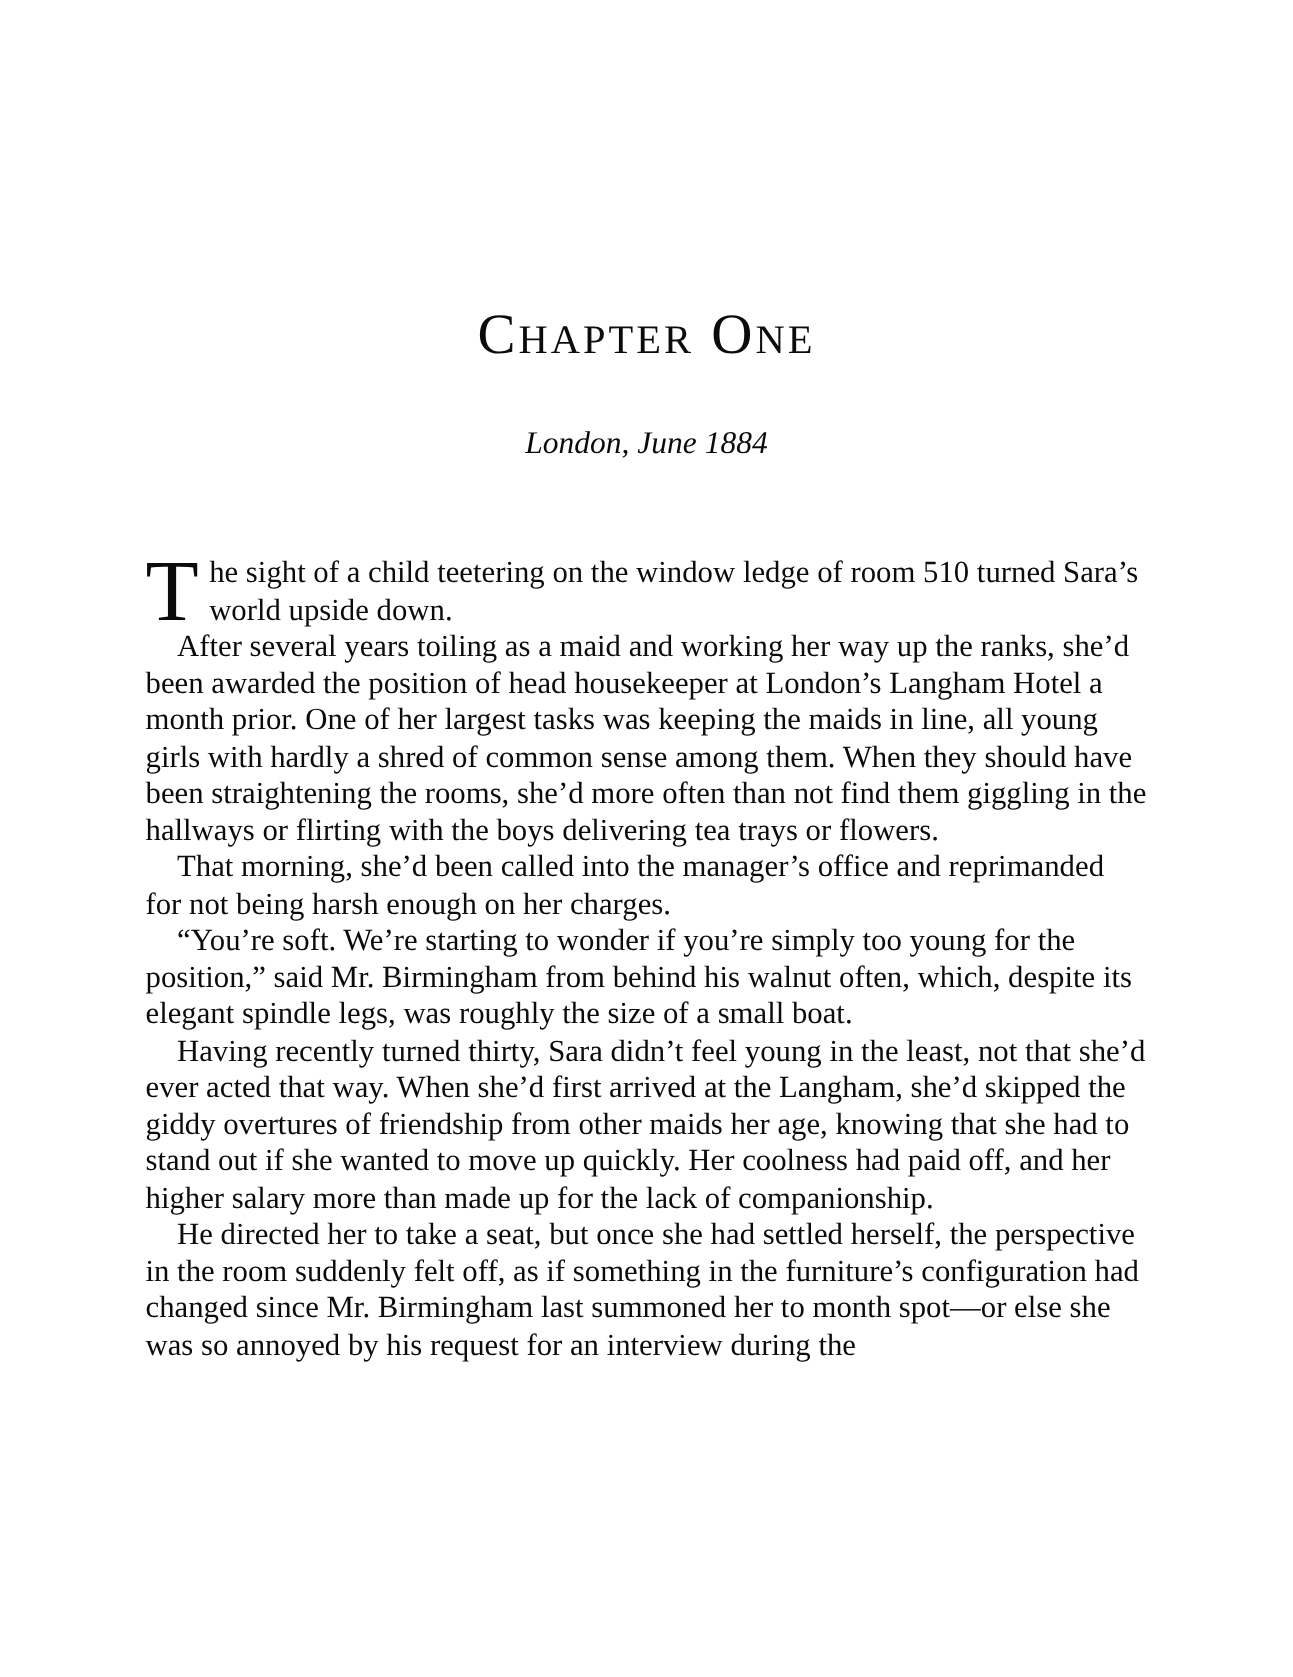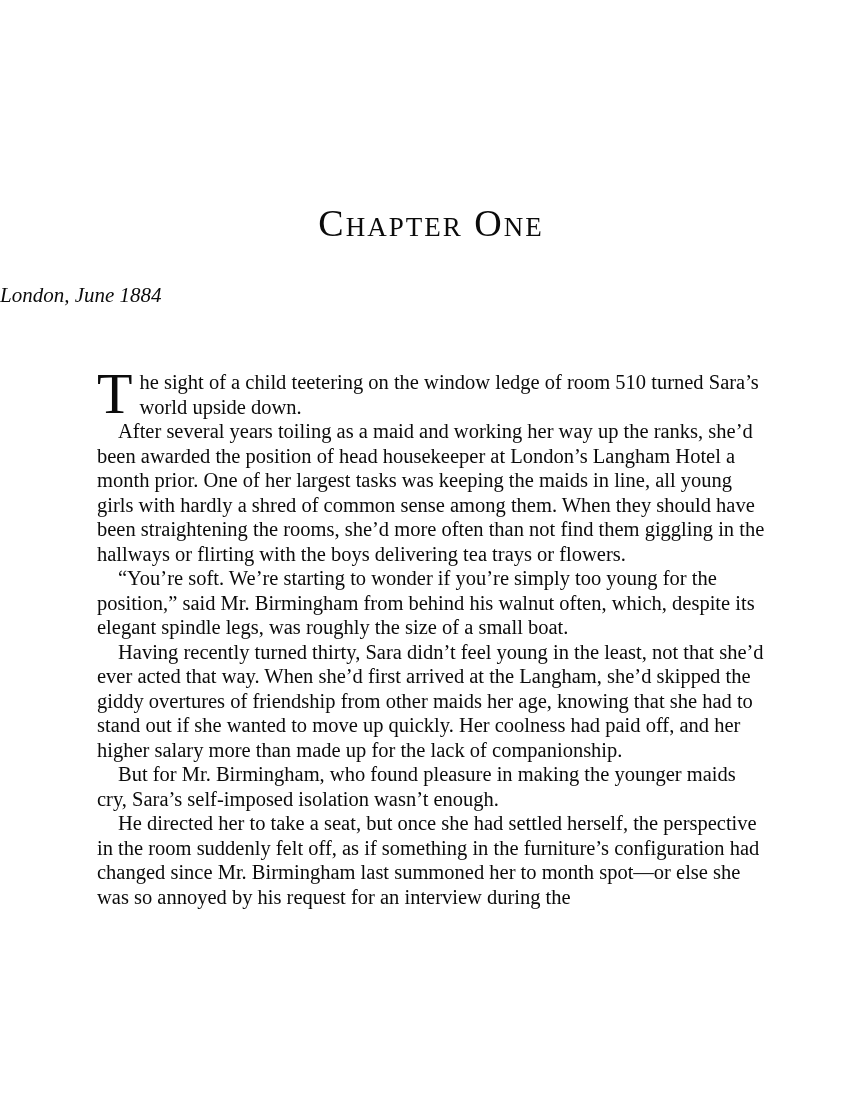--- a/index.html
+++ b/index.html
@@ -24,20 +24,21 @@
     margin: 0;
     text-align: center;
     font-size: 38px;
     font-weight: normal;
     font-variant: small-caps;
     letter-spacing: 2px;
     line-height: 1;
   }
   .chapter-subtitle {
     margin-top: 43px;
+    text-align: center;
     font-style: italic;
     font-size: 21px;
     line-height: 1;
   }
   .body-text {
     width: 668px;
     margin: 64px 97px 0 97px;
     font-size: 20.5px;
     line-height: 24.5px;
     text-align: left;
@@ -60,18 +61,18 @@
 </style>
 </head>
 <body>
 
 <div class="page">
   <h1 class="chapter-title">Chapter One</h1>
   <div class="chapter-subtitle">London, June 1884</div>
   <div class="body-text" id="paragraphs">
       <p class="first-paragraph"><span class="drop-cap">T</span>he sight of a child teetering on the window ledge of room 510 turned Sara’s world upside down.</p>
       <p>After several years toiling as a maid and working her way up the ranks, she’d been awarded the position of head housekeeper at London’s Langham Hotel a month prior. One of her largest tasks was keeping the maids in line, all young girls with hardly a shred of common sense among them. When they should have been straightening the rooms, she’d more often than not find them giggling in the hallways or flirting with the boys delivering tea trays or flowers.</p>
+      <p>That morning, she’d been called into the manager’s office and reprimanded for not being harsh enough on her charges.</p>
       <p>“You’re soft. We’re starting to wonder if you’re simply too young for the position,” said Mr. Birmingham from behind his walnut often, which, despite its elegant spindle legs, was roughly the size of a small boat.</p>
       <p>Having recently turned thirty, Sara didn’t feel young in the least, not that she’d ever acted that way. When she’d first arrived at the Langham, she’d skipped the giddy overtures of friendship from other maids her age, knowing that she had to stand out if she wanted to move up quickly. Her coolness had paid off, and her higher salary more than made up for the lack of companionship.</p>
-      <p>But for Mr. Birmingham, who found pleasure in making the younger maids cry, Sara’s self-imposed isolation wasn’t enough.</p>
       <p>He directed her to take a seat, but once she had settled herself, the perspective in the room suddenly felt off, as if something in the furniture’s configuration had changed since Mr. Birmingham last summoned her to month spot—or else she was so annoyed by his request for an interview during the</p>
     </div>
 </div>
 
 </body></html>

